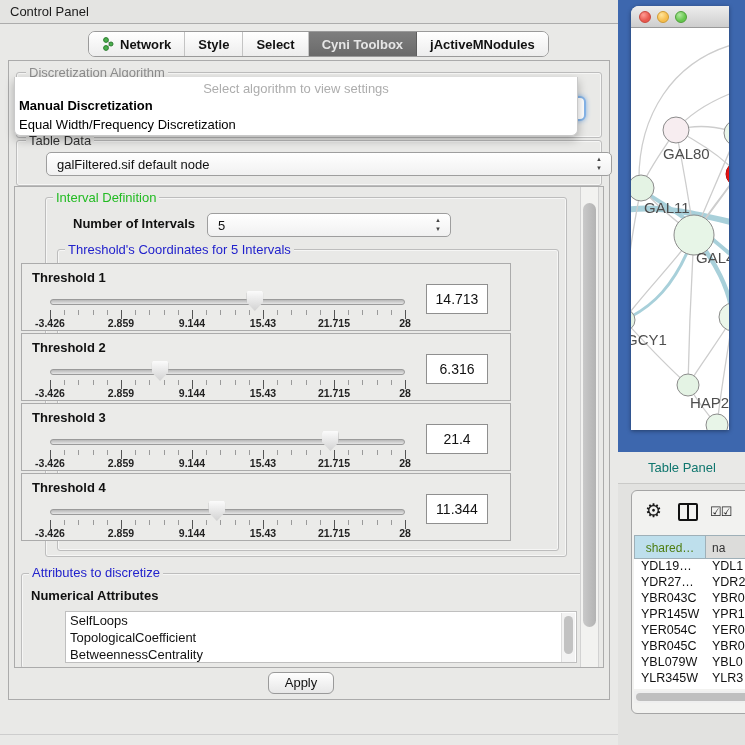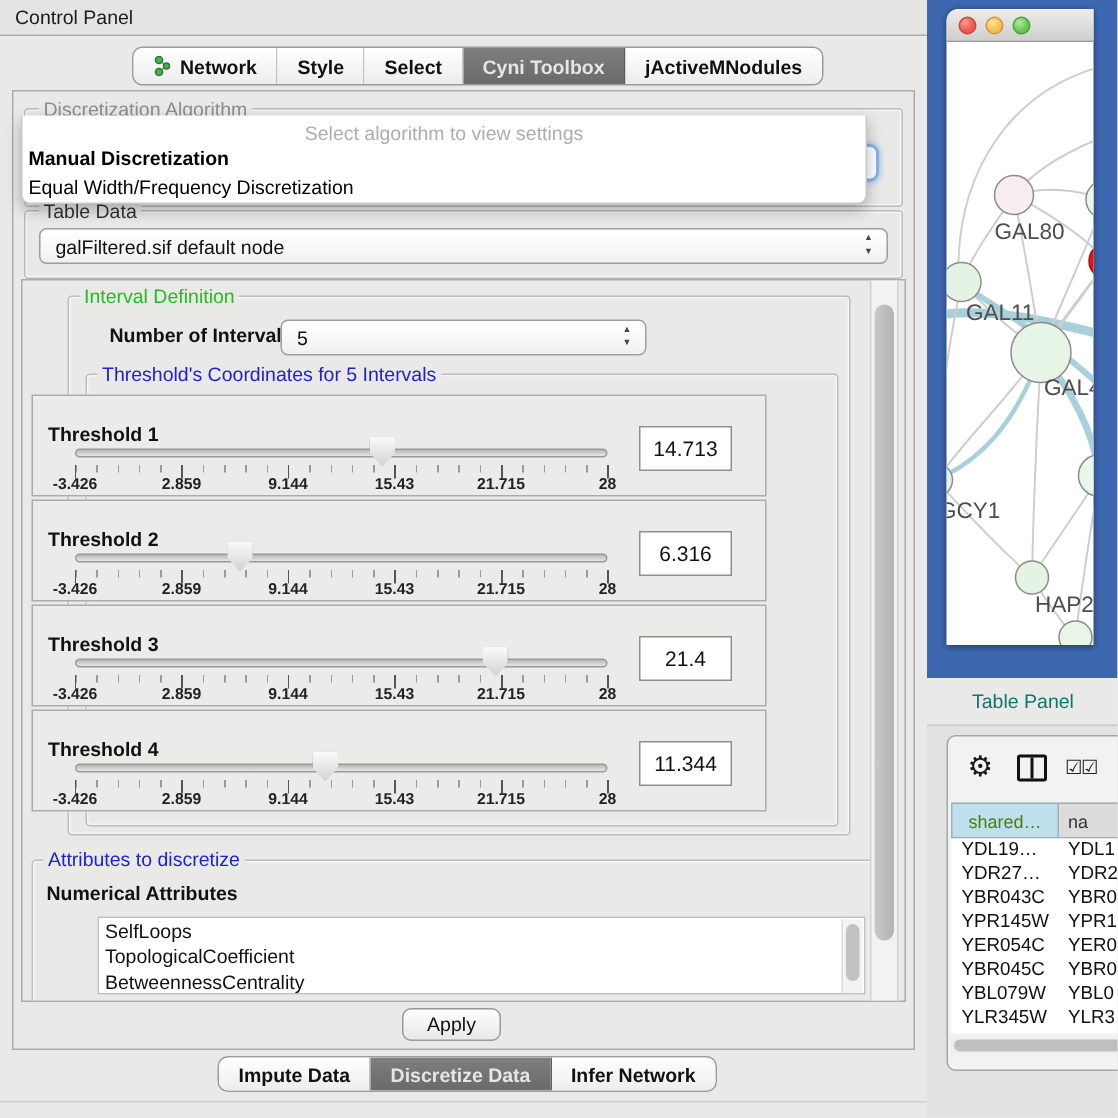--- a/index.html
+++ b/index.html
@@ -49,21 +49,21 @@
            border:1px solid #C9C9C9; border-top:none; border-radius:0 0 6px 6px;
            box-shadow:0 4px 10px rgba(0,0,0,.28); z-index:10; }
   .popup .prompt { display:block; text-align:center; font-size:13px; color:#ADADAD; padding-top:4px; }
   .popup .opt { display:block; font-size:13px; color:#000; padding:1px 4px; line-height:17px; }
   .popup .opt.bold { font-weight:bold; }
 
   
   .td-group { left:16px; top:140px; width:586px; height:46px; }
   .td-title { left:26px; top:134px; color:#333; }
   .combo { position:absolute; background:linear-gradient(#FFFFFF,#F1F1F1); border:1px solid #9E9E9E;
-           border-radius:5px; font-size:13px; color:#111; }
+           border-radius:5px; font-size:13px; color:#111;margin-left:20px; }
   .combo .val { position:absolute; left:10px; top:4px; }
   .arrows { position:absolute; right:9px; top:2px; font-size:6px; line-height:9px; color:#444; text-align:center; }
   .td-combo { left:26px; top:152px; width:566px; height:24px; }
 
   
   .scrollpane { position:absolute; left:14px; top:186px; width:590px; height:482px;
                 border:1px solid #ABABAB; background:#E9E9E7; overflow:hidden; }
   .vscroll { position:absolute; left:580px; top:187px; width:19px; height:480px; background:#F2F2F0;
              border-left:1px solid #D2D2D2; border-right:1px solid #D2D2D2; }
   .vscroll .thumb-v { position:absolute; left:2px; top:16px; width:13px; height:424px; border-radius:7px;
@@ -71,21 +71,21 @@
 
   .interval-group { left:30px; top:10px; width:522px; height:360px; }
   .interval-title { left:38px; top:4px; color:#22BB22; }
   .noi-label { position:absolute; left:58px; top:29px; font-size:13px; font-weight:bold; color:#111; }
   .noi-spinner { left:172px; top:26px; width:244px; height:24px; }
 
   .thr-group { left:42px; top:62px; width:502px; height:302px; }
   .thr-title { left:50px; top:56px; color:#2222CC; }
 
   .thr-row { position:absolute; left:6px; width:490px; height:68px; border:1px solid #ABABAB; background:#EBEBE9; }
-  .t-label { position:absolute; left:10px; top:6px; font-size:13px; font-weight:bold; color:#111;margin-top:12px; }
+  .t-label { position:absolute; left:10px; top:6px; font-size:13px; font-weight:bold; color:#111; }
   .slider { position:absolute; left:28px; top:33px; width:355px; height:10px; }
   .track { position:absolute; left:0; top:2px; width:355px; height:6px; border:1px solid #9A9A9A;
            border-radius:4px; background:linear-gradient(#B8B8B8,#E6E6E6); }
   .thumb { position:absolute; top:-6px; width:17px; height:20px; transform:translateX(-50%);
            background:linear-gradient(#FBFBFB,#D2D2D2);
            clip-path:polygon(8% 0,92% 0,100% 12%,100% 55%,50% 100%,0 55%,0 12%);
            filter:drop-shadow(0 0 1px #777); }
   .ticks-minor { position:absolute; left:28px; top:46px; width:356px; height:5px;
            background:repeating-linear-gradient(to right,#9A9A9A 0 1px,transparent 1px 14.2px); }
   .ticks-major { position:absolute; left:28px; top:46px; width:356px; height:9px;
@@ -306,31 +306,20 @@
           </div>
       </div>
     </div>
 
     <div class="vscroll">
         <div class="thumb-v"></div>
       </div>
 
     <div class="apply-btn">Apply</div>
 
-    <div class="seg-bar botbar">
-      <div class="seg">
-        <span>Impute Data</span>
-      </div>
-      <div class="seg selected">
-        <span>Discretize Data</span>
-      </div>
-      <div class="seg">
-        <span>Infer Network</span>
-      </div>
-    </div>
     <div class="footer-line"></div>
   </div>
 
   <div class="blue-strip"></div>
 
   <div class="net-window">
     <div class="net-titlebar">
       <div class="tl tl-red"></div>
       <div class="tl tl-yellow"></div>
       <div class="tl tl-green"></div>

